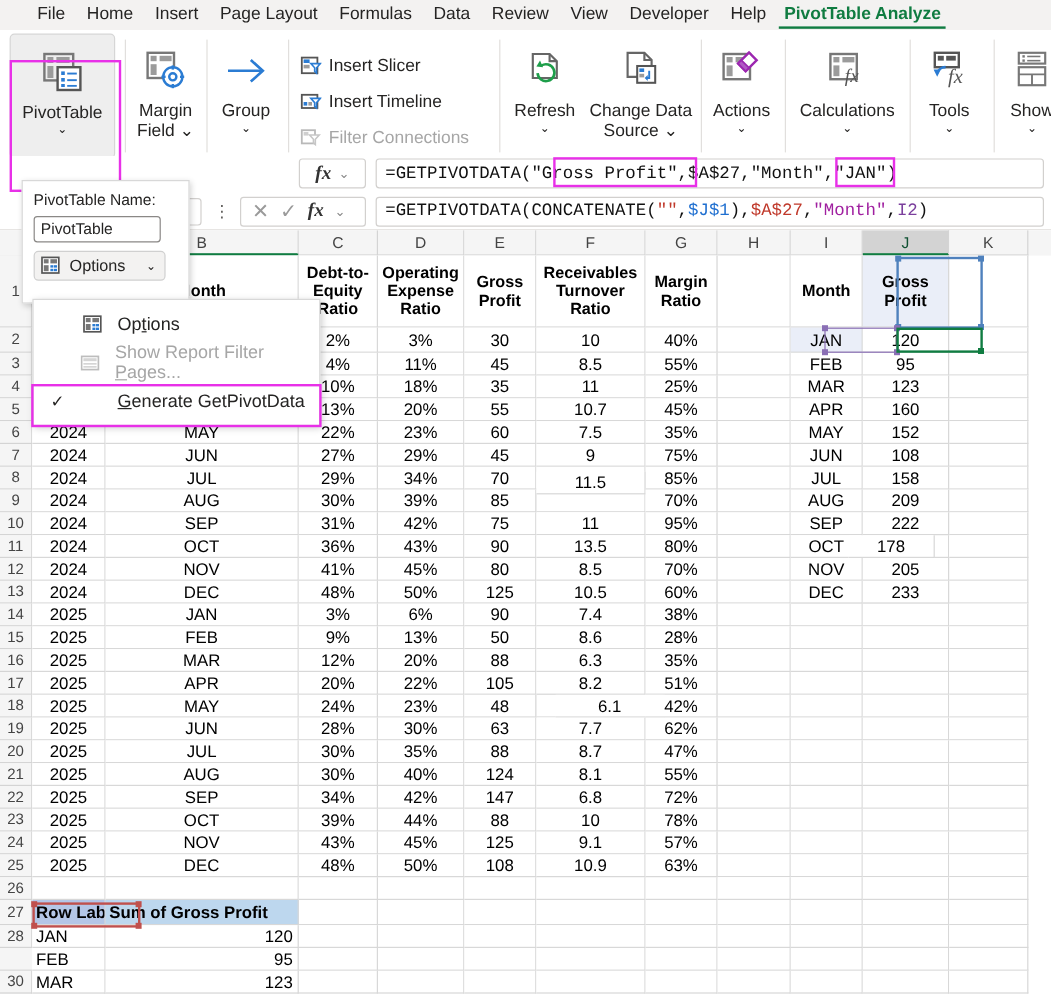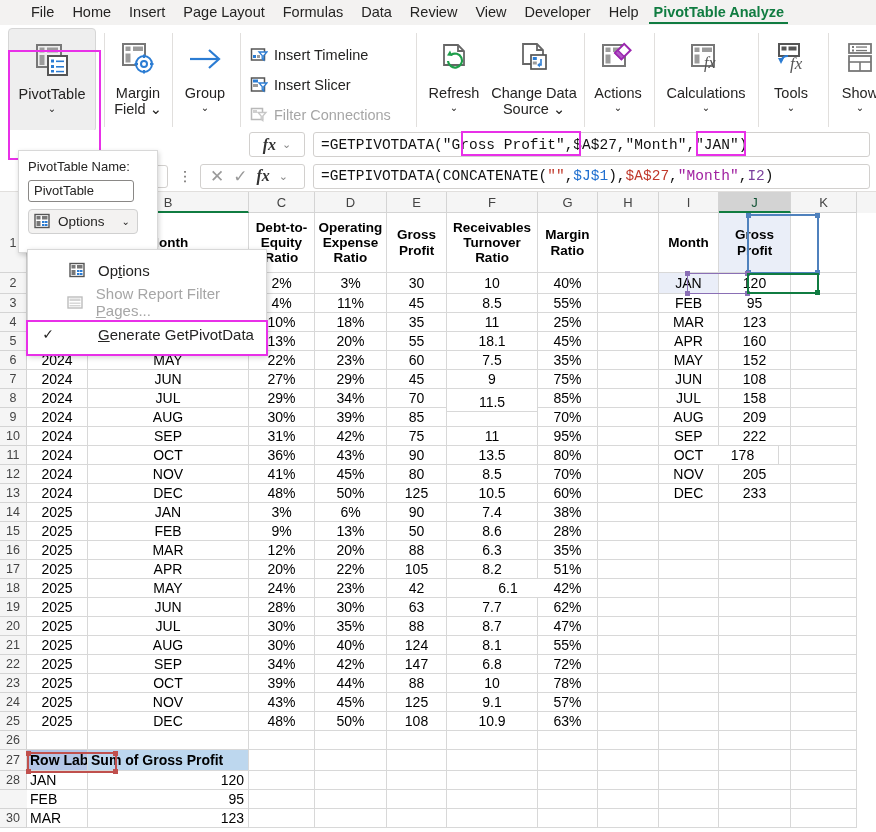--- a/index.html
+++ b/index.html
@@ -252,38 +252,38 @@
         <div class="chev">⌄</div>
       </div>
     </div>
 
     <div class="sep" style="left:240px;"></div>
 
     <div class="rgroup" style="left:248px; flex-direction:column; justify-content:center; padding-top:10px;">
       <div class="smallrow">
         <span>
           <svg width="18" height="18" viewBox="0 0 18 18">
+            <rect x="1.5" y="2" width="13" height="13" fill="#fff" stroke="#555" stroke-width="1.5"></rect>
+            <rect x="3" y="3.5" width="5" height="3" fill="#2b7cd3"></rect>
+            <rect x="3" y="8" width="5" height="3" fill="#9b9b9b"></rect>
+            <polygon points="9,7 17,7 13.8,10.5 13.8,15 12.2,13.6 12.2,10.5" fill="#fff" stroke="#2b7cd3" stroke-width="1.3"></polygon>
+          </svg>
+        </span>
+        <span>Insert Slicer</span>
+      </div>
+      <div class="smallrow">
+        <span>
+          <svg width="18" height="18" viewBox="0 0 18 18">
             <rect x="1.5" y="3" width="13" height="11" fill="#fff" stroke="#555" stroke-width="1.5"></rect>
             <rect x="3" y="9" width="3" height="3" fill="#2b7cd3"></rect>
             <rect x="7" y="9" width="3" height="3" fill="#9b9b9b"></rect>
             <polygon points="9,6 17,6 13.8,9.5 13.8,14 12.2,12.6 12.2,9.5" fill="#fff" stroke="#2b7cd3" stroke-width="1.3"></polygon>
           </svg>
         </span>
         <span>Insert Timeline</span>
-      </div>
-      <div class="smallrow">
-        <span>
-          <svg width="18" height="18" viewBox="0 0 18 18">
-            <rect x="1.5" y="2" width="13" height="13" fill="#fff" stroke="#555" stroke-width="1.5"></rect>
-            <rect x="3" y="3.5" width="5" height="3" fill="#2b7cd3"></rect>
-            <rect x="3" y="8" width="5" height="3" fill="#9b9b9b"></rect>
-            <polygon points="9,7 17,7 13.8,10.5 13.8,15 12.2,13.6 12.2,10.5" fill="#fff" stroke="#2b7cd3" stroke-width="1.3"></polygon>
-          </svg>
-        </span>
-        <span>Insert Slicer</span>
       </div>
       <div class="smallrow disabled">
         <span>
           <svg width="18" height="18" viewBox="0 0 18 18">
             <rect x="1.5" y="2.5" width="11" height="11" fill="#fff" stroke="#b9b9b9" stroke-width="1.5"></rect>
             <rect x="3" y="4" width="4" height="3" fill="#cfcfcf"></rect>
             <polygon points="8,6.5 16,6.5 12.8,10 12.8,14.5 11.2,13.1 11.2,10" fill="#fff" stroke="#c6c6c6" stroke-width="1.3"></polygon>
           </svg>
         </span>
         <span>Filter Connections</span>
@@ -881,21 +881,21 @@
         <div class="cell " style="left: 222px; top: 100px; width: 66px; height: 19px;">10%</div>
         <div class="cell " style="left: 288px; top: 100px; width: 72px; height: 19px;">18%</div>
         <div class="cell " style="left: 360px; top: 100px; width: 60px; height: 19px;">35</div>
         <div class="cell " style="left: 420px; top: 100px; width: 91px; height: 19px;">11</div>
         <div class="cell " style="left: 511px; top: 100px; width: 60px; height: 19px;">25%</div>
         <div class="cell " style="left: 0px; top: 119px; width: 61px; height: 19px;">2024</div>
         <div class="cell " style="left: 61px; top: 119px; width: 161px; height: 19px;">APR</div>
         <div class="cell " style="left: 222px; top: 119px; width: 66px; height: 19px;">13%</div>
         <div class="cell " style="left: 288px; top: 119px; width: 72px; height: 19px;">20%</div>
         <div class="cell " style="left: 360px; top: 119px; width: 60px; height: 19px;">55</div>
-        <div class="cell " style="left: 420px; top: 119px; width: 91px; height: 19px;">18.1</div>
+        <div class="cell " style="left: 420px; top: 119px; width: 91px; height: 19px;">10.7</div>
         <div class="cell " style="left: 511px; top: 119px; width: 60px; height: 19px;">45%</div>
         <div class="cell " style="left: 0px; top: 138px; width: 61px; height: 19px;">2024</div>
         <div class="cell " style="left: 61px; top: 138px; width: 161px; height: 19px;">MAY</div>
         <div class="cell " style="left: 222px; top: 138px; width: 66px; height: 19px;">22%</div>
         <div class="cell " style="left: 288px; top: 138px; width: 72px; height: 19px;">23%</div>
         <div class="cell " style="left: 360px; top: 138px; width: 60px; height: 19px;">60</div>
         <div class="cell " style="left: 420px; top: 138px; width: 91px; height: 19px;">7.5</div>
         <div class="cell " style="left: 511px; top: 138px; width: 60px; height: 19px;">35%</div>
         <div class="cell " style="left: 0px; top: 157px; width: 61px; height: 19px;">2024</div>
         <div class="cell " style="left: 61px; top: 157px; width: 161px; height: 19px;">JUN</div>
@@ -971,21 +971,21 @@
         <div class="cell " style="left: 61px; top: 347px; width: 161px; height: 19px;">APR</div>
         <div class="cell " style="left: 222px; top: 347px; width: 66px; height: 19px;">20%</div>
         <div class="cell " style="left: 288px; top: 347px; width: 72px; height: 19px;">22%</div>
         <div class="cell " style="left: 360px; top: 347px; width: 60px; height: 19px;">105</div>
         <div class="cell " style="left: 420px; top: 347px; width: 91px; height: 19px;">8.2</div>
         <div class="cell " style="left: 511px; top: 347px; width: 60px; height: 19px;">51%</div>
         <div class="cell " style="left: 0px; top: 366px; width: 61px; height: 19px;">2025</div>
         <div class="cell " style="left: 61px; top: 366px; width: 161px; height: 19px;">MAY</div>
         <div class="cell " style="left: 222px; top: 366px; width: 66px; height: 19px;">24%</div>
         <div class="cell " style="left: 288px; top: 366px; width: 72px; height: 19px;">23%</div>
-        <div class="cell " style="left: 360px; top: 366px; width: 60px; height: 19px;">42</div>
+        <div class="cell " style="left: 360px; top: 366px; width: 60px; height: 19px;">48</div>
         <div class="cell " style="left: 436px; top: 366px; width: 91px; height: 19px;">6.1</div>
         <div class="cell " style="left: 511px; top: 366px; width: 60px; height: 19px;">42%</div>
         <div class="cell " style="left: 0px; top: 385px; width: 61px; height: 19px;">2025</div>
         <div class="cell " style="left: 61px; top: 385px; width: 161px; height: 19px;">JUN</div>
         <div class="cell " style="left: 222px; top: 385px; width: 66px; height: 19px;">28%</div>
         <div class="cell " style="left: 288px; top: 385px; width: 72px; height: 19px;">30%</div>
         <div class="cell " style="left: 360px; top: 385px; width: 60px; height: 19px;">63</div>
         <div class="cell " style="left: 420px; top: 385px; width: 91px; height: 19px;">7.7</div>
         <div class="cell " style="left: 511px; top: 385px; width: 60px; height: 19px;">62%</div>
         <div class="cell " style="left: 0px; top: 404px; width: 61px; height: 19px;">2025</div>

